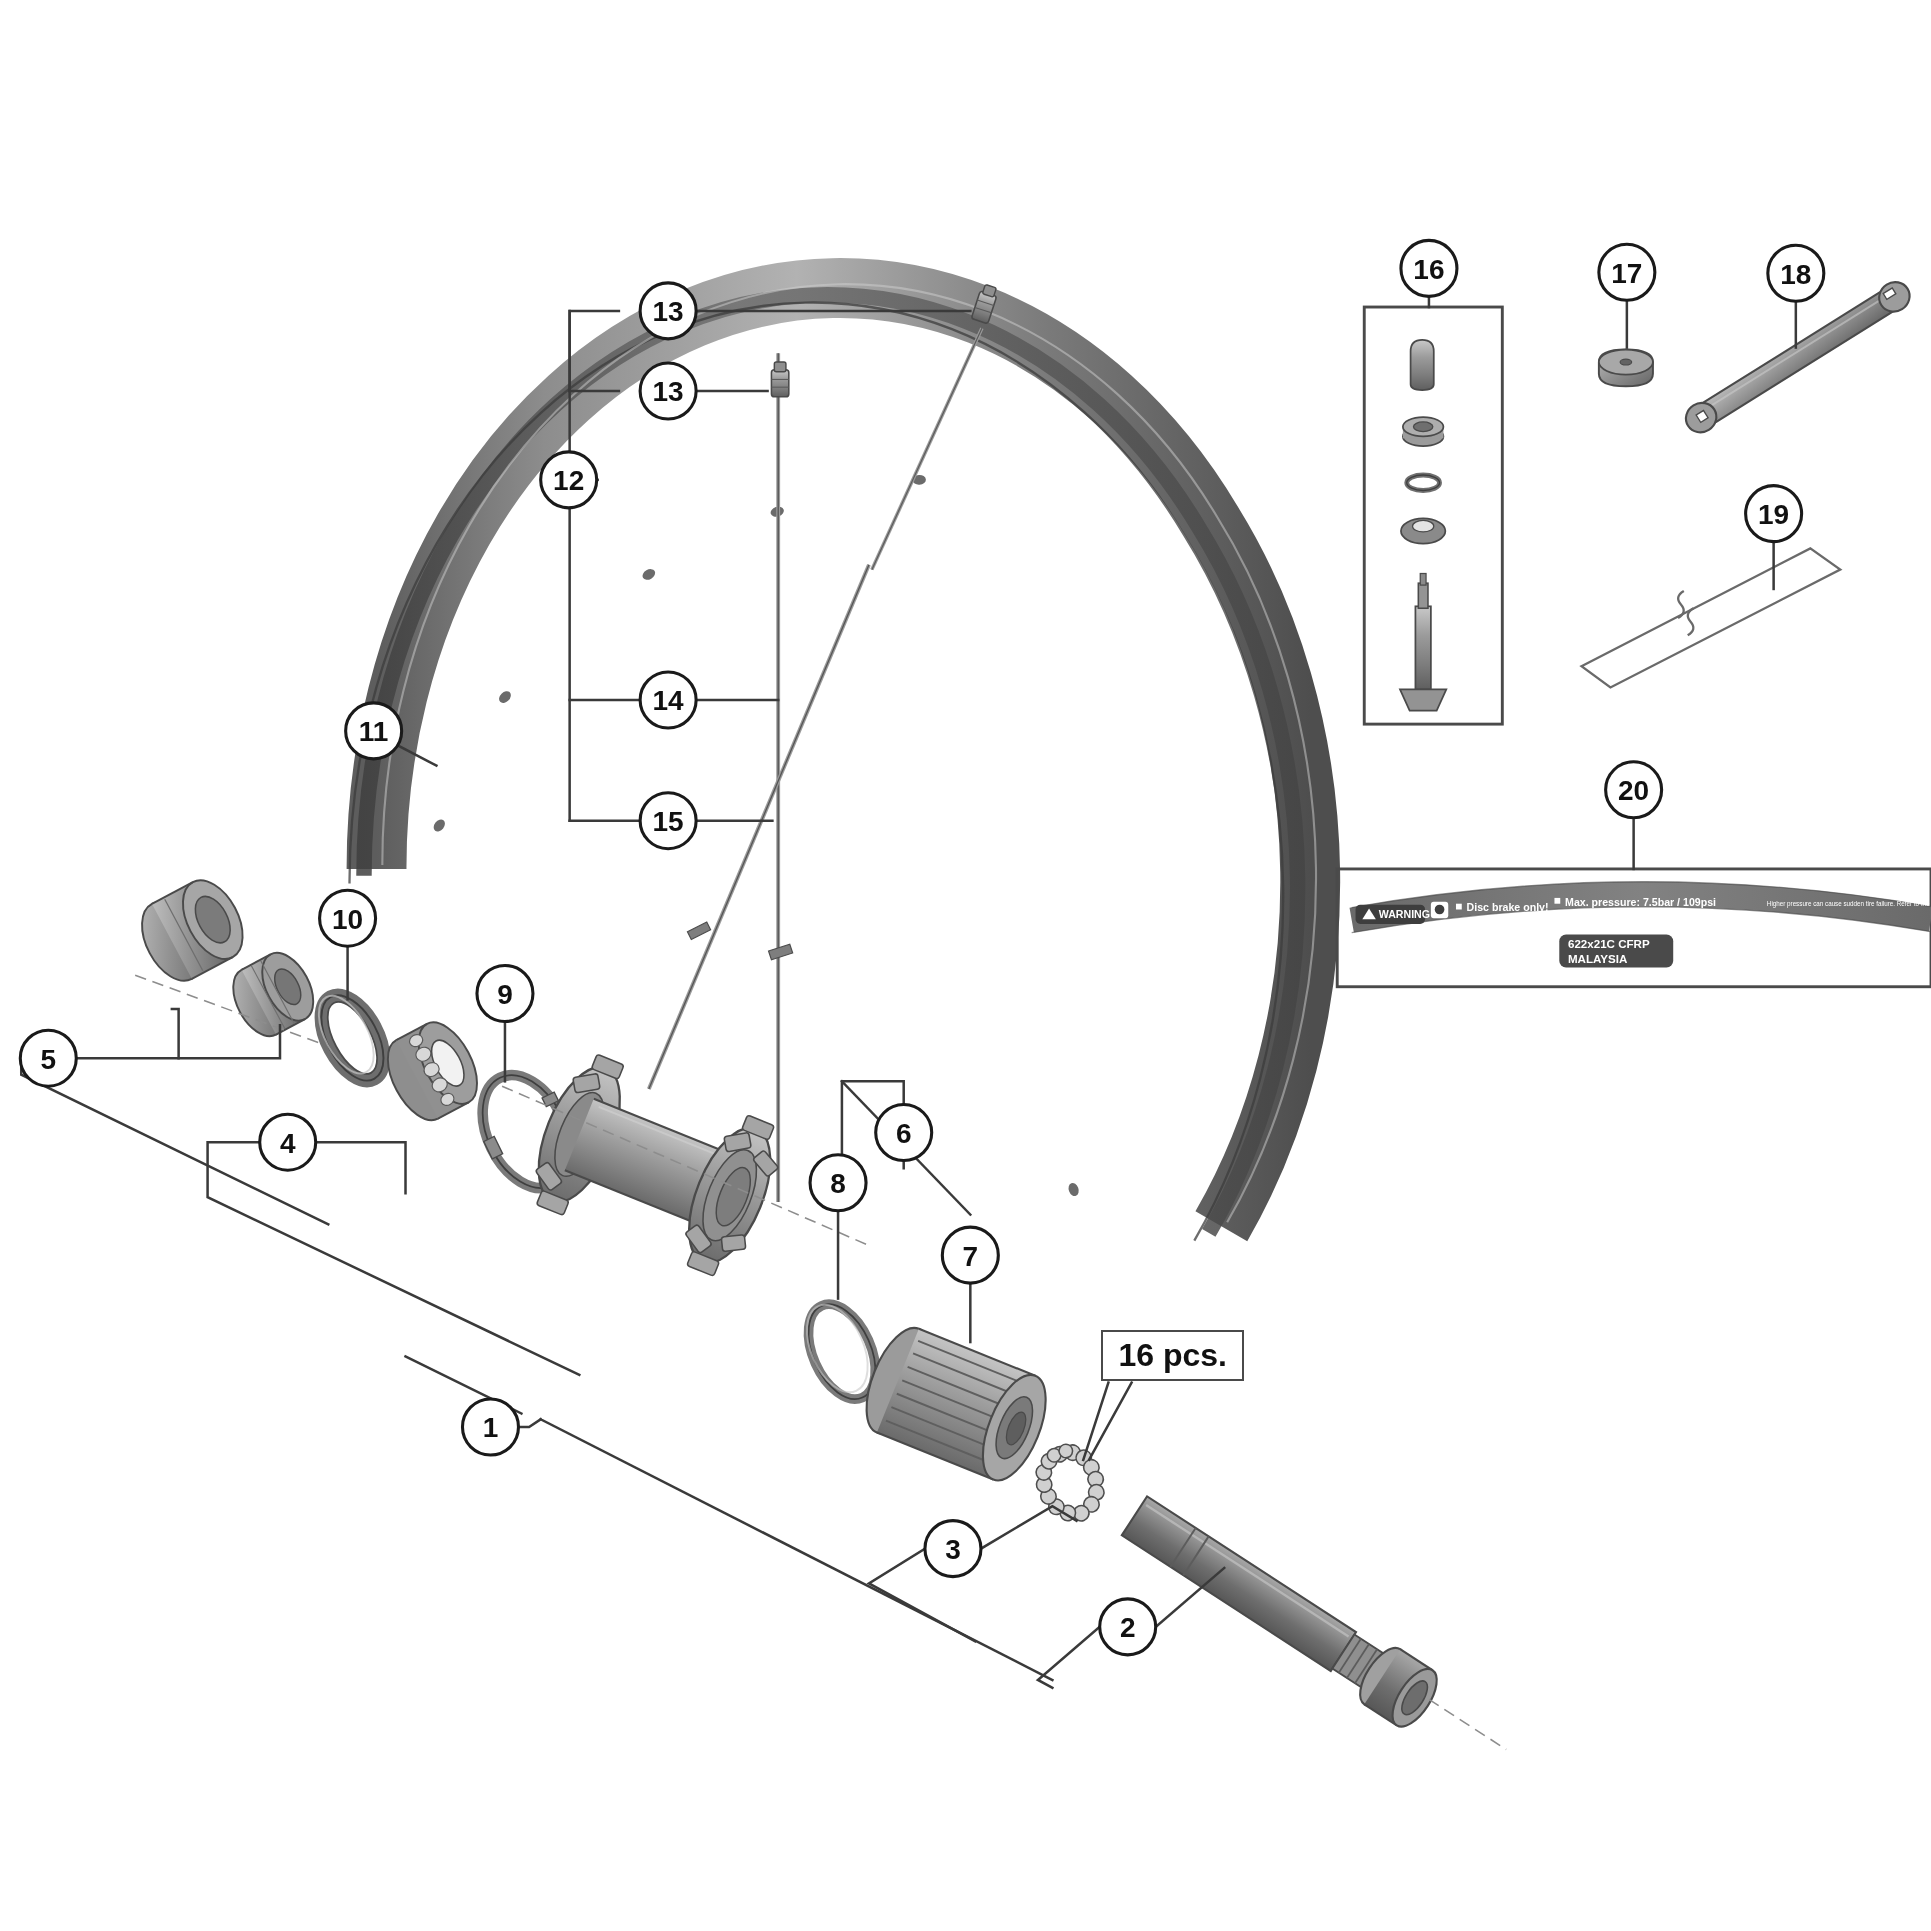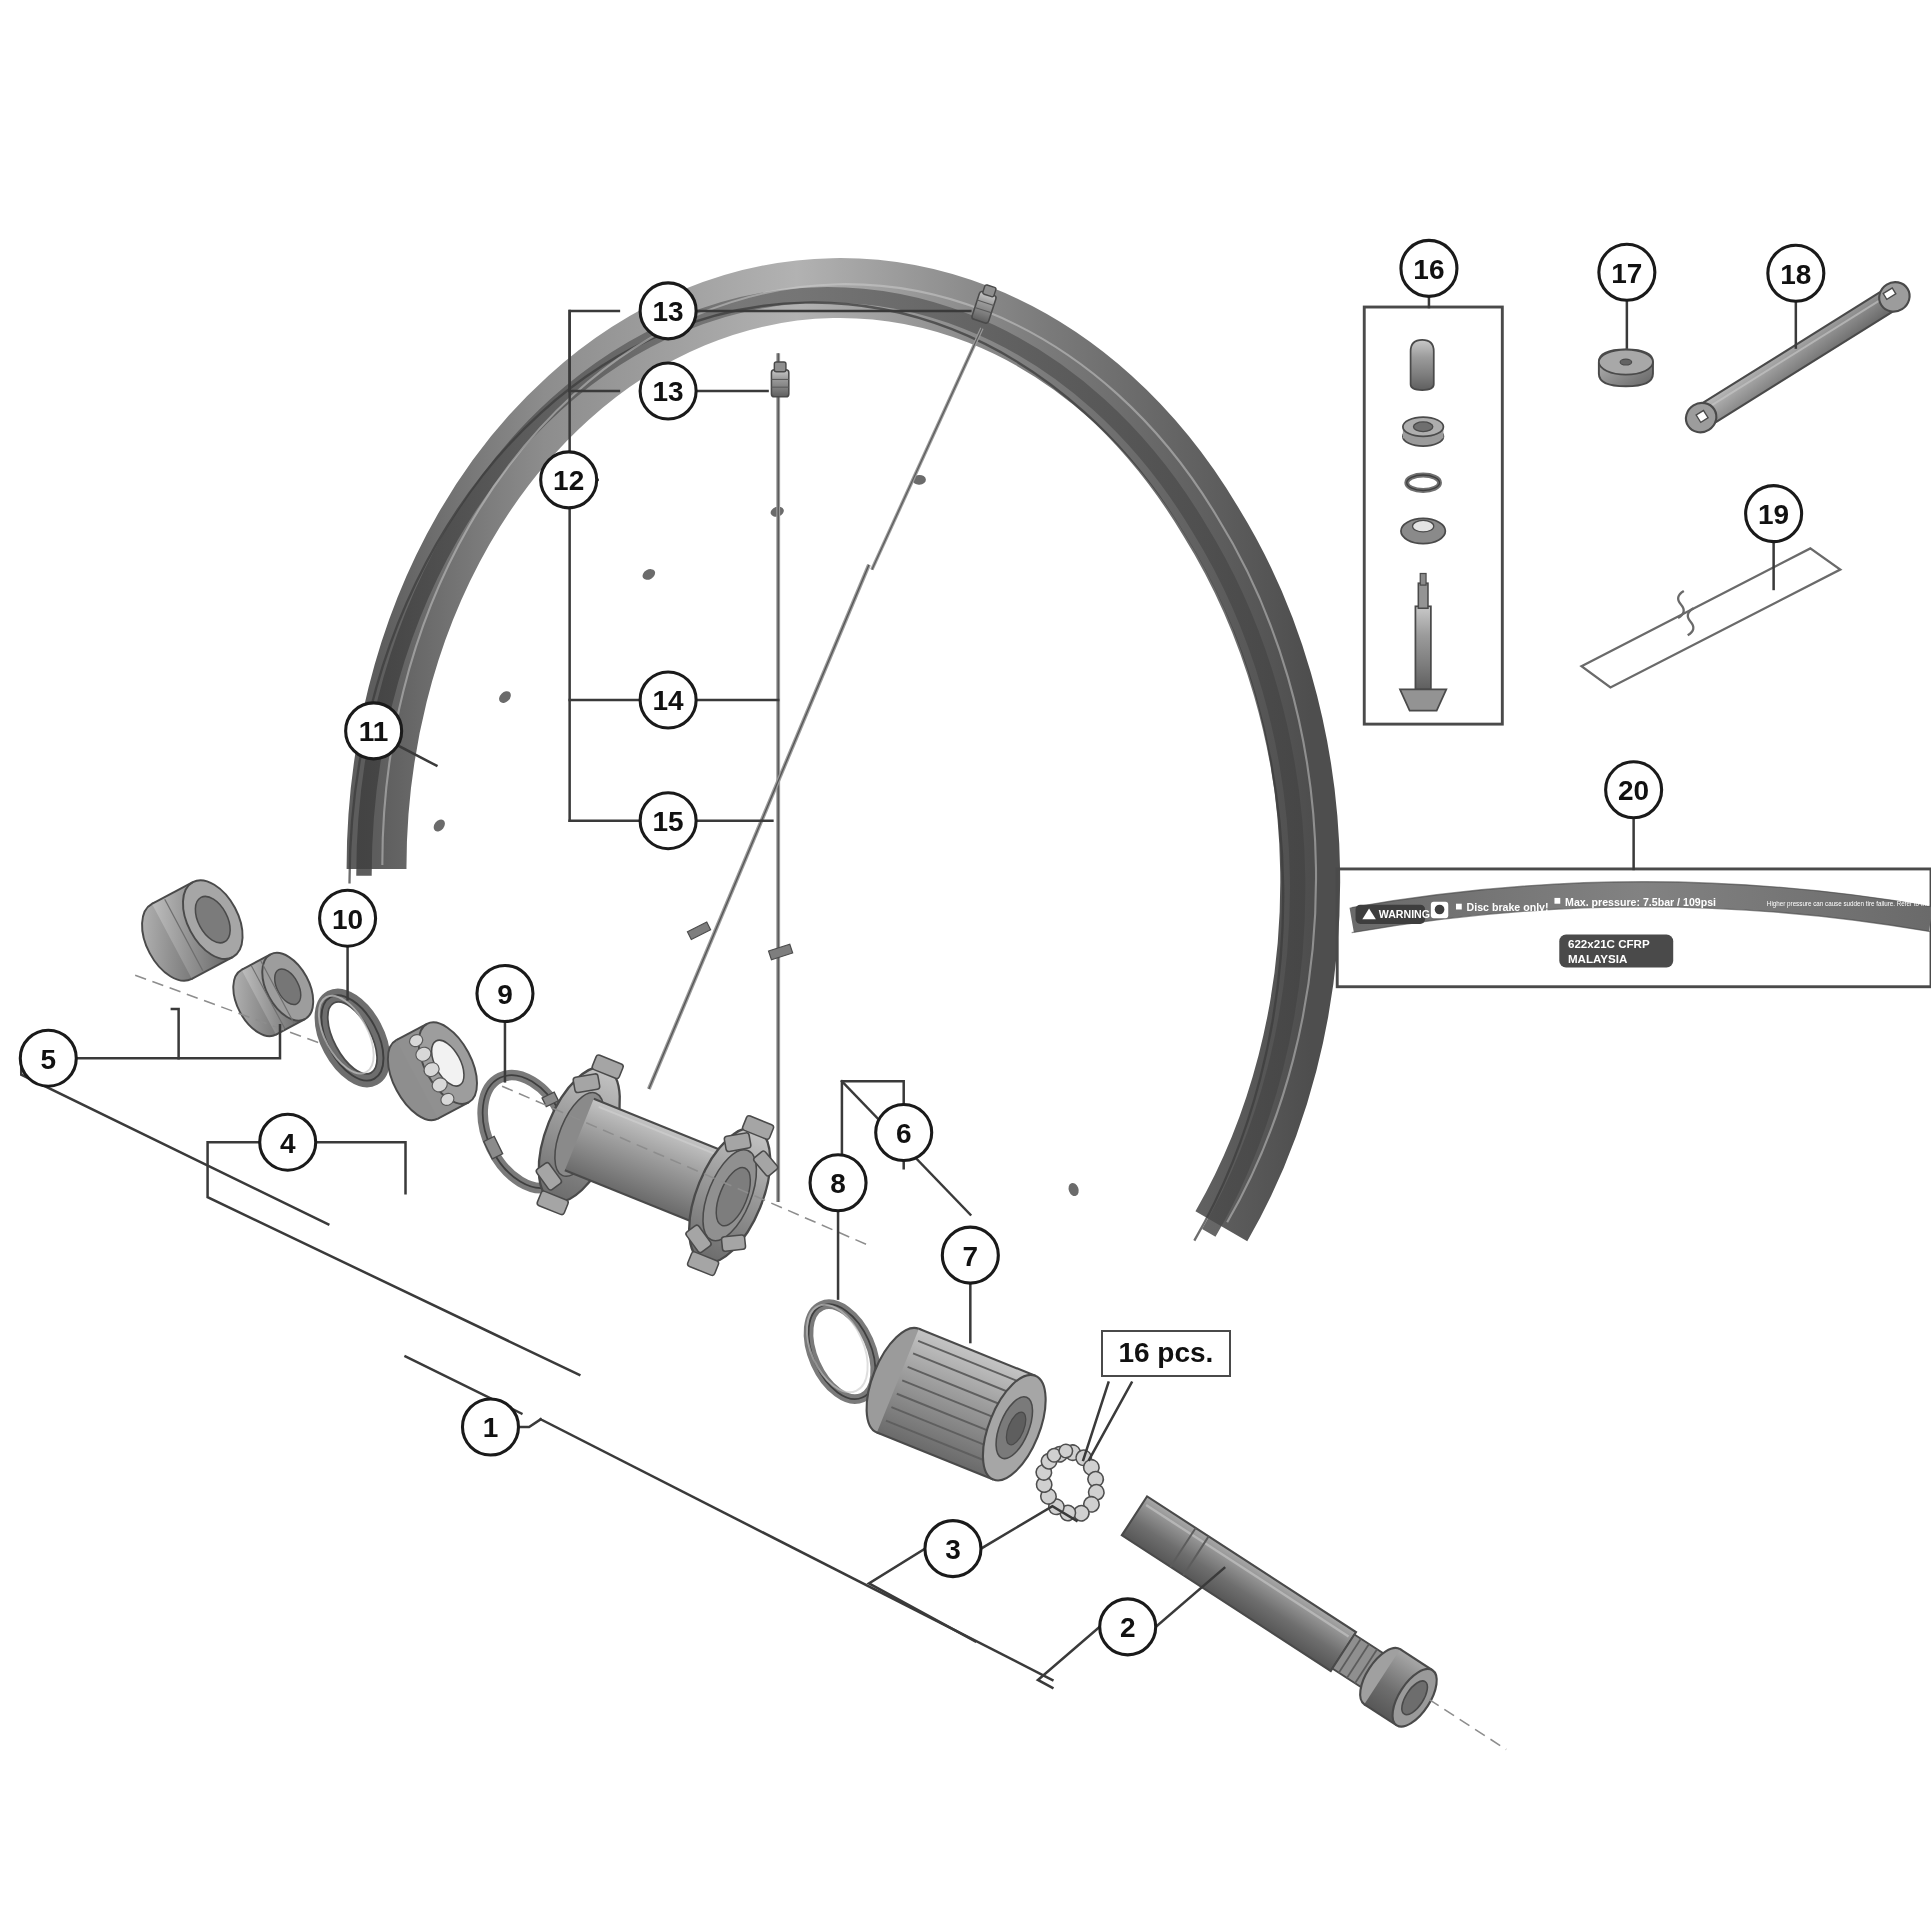--- a/index.html
+++ b/index.html
@@ -46,21 +46,21 @@
     stroke: #4a4a4a;
     stroke-width: 3;
     fill: none;
   }
   .pcs-box {
     position: absolute;
     border: 2.9px solid #4a4a4a;
     background: #ffffff;
     font-family: "Liberation Sans", sans-serif;
     font-weight: bold;
-    font-size: 28px;
+    font-size: 32px;
     color: #111111;
     padding: 6.8px 15.4px 8.7px 15.4px;
     white-space: nowrap;
     line-height: 1;
   }
   .label-warn-text {
     font-family: "Liberation Sans", sans-serif;
     font-size: 11px;
     fill: #ffffff;
     font-weight: bold;

